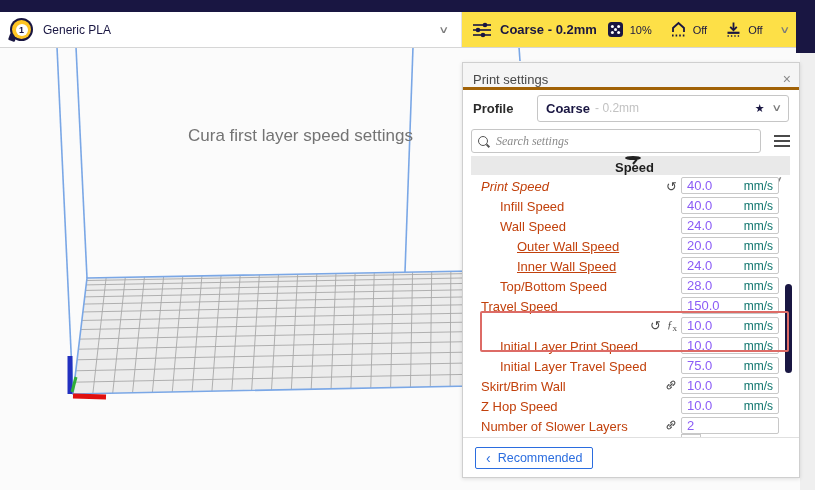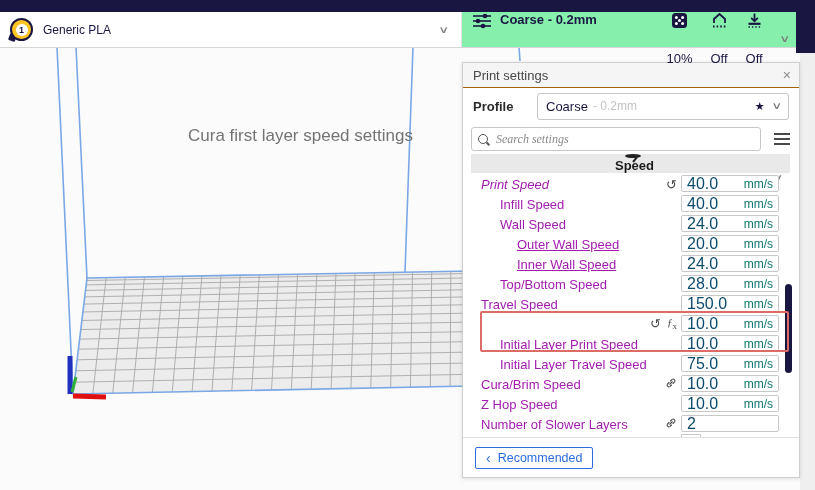--- a/index.html
+++ b/index.html
@@ -8,25 +8,25 @@
   
   .topstrip{position:absolute;left:0;top:0;width:815px;height:12px;background:#191642;z-index:6;}
   .corner-navy{position:absolute;left:796px;top:0;width:19px;height:53px;background:#191642;z-index:7;}
   .toolbar{position:absolute;left:0;top:12px;width:800px;height:35px;background:#ffffff;
            border-bottom:1px solid #d6d6d6;border-radius:0 0 4px 0;display:flex;z-index:6;}
   .mat-section{width:462px;display:flex;align-items:center;padding-left:10px;box-sizing:border-box;
                border-right:1px solid #e3e3e3;}
   .mat-label{margin-left:10px;font-size:12px;color:#191642;}
   .chev{color:#7a7a7a;font-size:10px;transform:scaleX(1.5);display:inline-block;line-height:1;}
   .mat-chev{margin-left:auto;margin-right:14px;}
-  .sum-section{flex:1;background:#86efac;display:flex;align-items:flex-start;padding:0 12px 0 10px;
+  .sum-section{flex:1;background:#fde047;display:flex;align-items:center;padding:0 12px 0 10px;
                border-radius:0 0 4px 0;}
   .sum-label{margin-left:8px;font-size:13px;font-weight:bold;color:#191642;}
   .sum-group{margin-left:auto;display:flex;align-items:center;gap:18px;}
-  .sum-item{display:flex;align-items:center;gap:22px;font-size:13px;color:#191642;flex-direction:column;}
+  .sum-item{display:flex;align-items:center;gap:6px;font-size:11px;color:#191642;}
   
   .extruder{width:23px;height:23px;border-radius:50%;background:#191642;position:relative;
             display:flex;align-items:center;justify-content:center;flex:0 0 auto;}
   .extruder::before{content:"";position:absolute;left:-1px;bottom:0px;width:7px;height:7px;
             background:#191642;transform:rotate(20deg);border-radius:1px;}
   .extruder .ring{width:19px;height:19px;border-radius:50%;background:#ffc524;
             display:flex;align-items:center;justify-content:center;position:relative;}
   .extruder .core{width:12px;height:12px;border-radius:50%;background:#ffffff;
             display:flex;align-items:center;justify-content:center;
             font-size:9px;font-weight:bold;color:#191642;}
@@ -34,29 +34,29 @@
   #scene{position:absolute;left:0;top:0;width:815px;height:490px;z-index:1;}
   .gutter{position:absolute;left:800px;top:53px;width:15px;height:437px;background:#efefef;z-index:2;}
   .annotation-text{position:absolute;left:188px;top:126px;z-index:3;font-size:17px;color:#737373;
                    white-space:nowrap;}
   .annotation-box{position:absolute;left:480px;top:311px;width:305px;height:37px;
                   border:2px solid #dd6b66;border-radius:2px;z-index:10;}
   
   .panel{position:absolute;left:462px;top:62px;width:338px;height:416px;background:#ffffff;
          border:1px solid #cfcfcf;box-sizing:border-box;z-index:5;
          box-shadow:0 1px 4px rgba(0,0,0,.12);}
-  .panel-header{height:24px;background:#f5f5f5;border-bottom:1px solid #a16207;
-                display:flex;align-items:center;}
+  .panel-header{height:24px;background:#f5f5f5;border-bottom:3px solid #a16207;
+                display:flex;align-items:flex-end;}
   .panel-title{font-size:13px;color:#474747;padding-left:10px;}
   .panel-close{margin-left:auto;margin-right:8px;color:#8a8a8a;font-size:14px;cursor:default;}
   .profile-row{height:36px;display:flex;align-items:center;}
   .profile-label{padding-left:10px;width:74px;font-size:13px;font-weight:bold;color:#2b2b2b;box-sizing:border-box;}
   .profile-select{flex:1;margin-right:10px;height:25px;border:1px solid #c6c6c6;border-radius:3px;
                   background:#fff;display:flex;align-items:center;padding:0 8px;}
-  .profile-val{font-size:13px;font-weight:normal;color:#191642;}
+  .profile-val{font-size:13px;font-weight:bold;color:#191642;}
   .profile-suffix{font-size:12px;color:#c2c2c2;margin-left:5px;}
   .profile-star{margin-left:auto;font-size:11px;color:#191642;}
   .profile-chev{margin-left:8px;}
   .search-row{height:30px;display:flex;align-items:center;padding:0 9px 0 8px;}
   .search-box{width:276px;height:22px;border:1px solid #c6c6c6;border-radius:3px;background:#fff;
               display:flex;align-items:center;padding:0 6px;box-sizing:content-box;}
   .search-input{border:none;outline:none;flex:1;margin-left:6px;font-size:12px;
                 font-family:"Liberation Serif",serif;font-style:italic;color:#737373;background:transparent;}
   .search-input::placeholder{color:#8a8a8a;}
   .mag{width:8px;height:8px;border:1.5px solid #555;border-radius:50%;position:relative;flex:0 0 auto;}
@@ -65,32 +65,32 @@
   .hamburger{margin-left:auto;display:flex;flex-direction:column;gap:3px;cursor:default;}
   .hamburger span{display:block;width:16px;height:2px;background:#4a4a4a;}
   .section-header{height:19px;margin:0 9px 0 8px;background:#e9e9e9;display:flex;align-items:center;flex-direction:column;}
   .gauge{width:12px;height:12px;border:2px solid #222;border-radius:50%;margin-left:5px;position:relative;}
   .gauge::after{content:"";position:absolute;width:2px;height:6px;background:#222;left:5px;top:0px;
                 transform:rotate(40deg);transform-origin:bottom center;}
   .section-title{margin-left:8px;font-size:13px;font-weight:bold;color:#1d1d1d;}
   .section-chev{margin-left:auto;margin-right:9px;}
   .settings-list{position:relative;margin-top:1px;}
   .srow{position:relative;height:20px;display:flex;align-items:center;}
-  .slabel{font-size:13px;color:#a21caf;white-space:nowrap;}
+  .slabel{font-size:13px;color:#c2410c;white-space:nowrap;}
   .slabel.it{font-style:italic;}
   .ind1 .slabel{margin-left:18px;}
   .ind2 .slabel{margin-left:37px;}
   .ind3 .slabel{margin-left:54px;text-decoration:underline;}
   .icons{position:absolute;left:174px;width:40px;display:flex;justify-content:flex-end;gap:6px;
          align-items:center;}
   .gicon{font-size:13px;color:#4d4d4d;line-height:1;}
   .gicon.fx{font-size:11px;font-family:"Liberation Serif",serif;}
   .vbox{position:absolute;left:218px;top:1px;width:96px;height:15px;border:1px solid #c8c8c8;
         border-radius:2px;background:#fff;display:flex;align-items:center;}
-  .val{font-size:16px;color:#0c4a6e;padding-left:5px;}
+  .val{font-size:13px;color:#8b5cf6;padding-left:5px;}
   .unit{margin-left:auto;padding-right:5px;font-size:12px;color:#0f766e;}
   .scrollbar{position:absolute;left:322px;top:221px;width:7px;height:89px;background:#191642;
              border-radius:4px;z-index:4;}
   .frag-box{position:absolute;left:218px;top:371px;width:18px;height:5px;border:1px solid #c8c8c8;
             border-bottom:none;background:#fff;}
   .panel-footer{position:absolute;left:0;bottom:0;width:100%;height:40px;border-top:1px solid #e0e0e0;
                 box-sizing:border-box;background:#fff;}
   .btn-recommended{position:absolute;left:12px;top:9px;height:20px;padding:0 10px;
                    border:1px solid #2b6ddf;border-radius:2px;background:#fff;color:#2b6ddf;
                    font-size:12.5px;display:flex;align-items:center;gap:7px;cursor:default;}
@@ -321,21 +321,21 @@
       </div>
       <div class="srow ind2">
         <span class="slabel">Initial Layer Travel Speed</span>
         <span class="icons"></span>
         <span class="vbox">
           <span class="val">75.0</span>
           <span class="unit">mm/s</span>
         </span>
       </div>
       <div class="srow ind1">
-        <span class="slabel">Cura/Brim Speed</span>
+        <span class="slabel">Skirt/Brim Wall</span>
         <span class="icons">
           <span class="gicon"><svg width="12" height="12" viewBox="0 0 24 24">
               <path d="M9.5 14.5 L14.5 9.5 M8 11 l-3.2 3.2 a3.6 3.6 0 0 0 5 5 L13 16 M16 13 l3.2 -3.2 a3.6 3.6 0 0 0 -5 -5 L11 8" stroke="#4d4d4d" fill="none" stroke-width="2.2" stroke-linecap="round"></path>
             </svg></span>
         </span>
         <span class="vbox">
           <span class="val">10.0</span>
           <span class="unit">mm/s</span>
         </span>
       </div>

